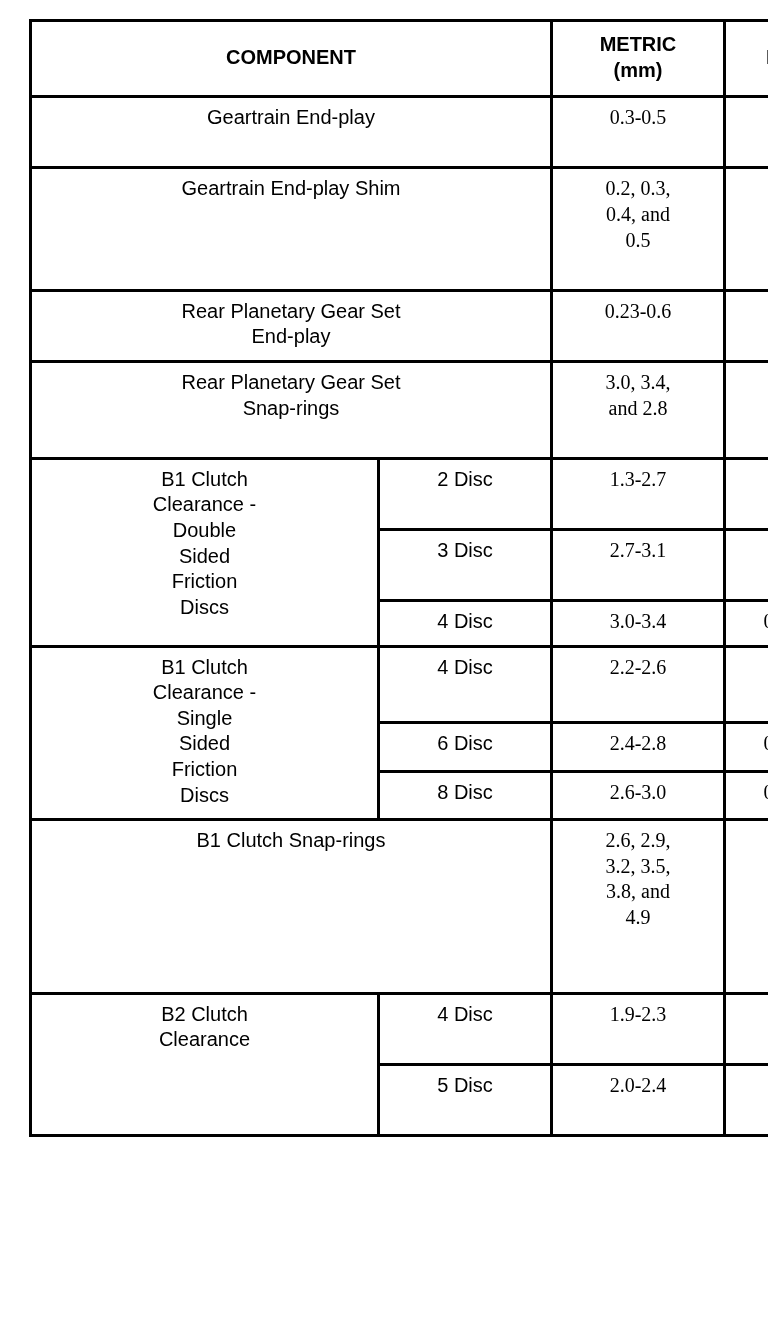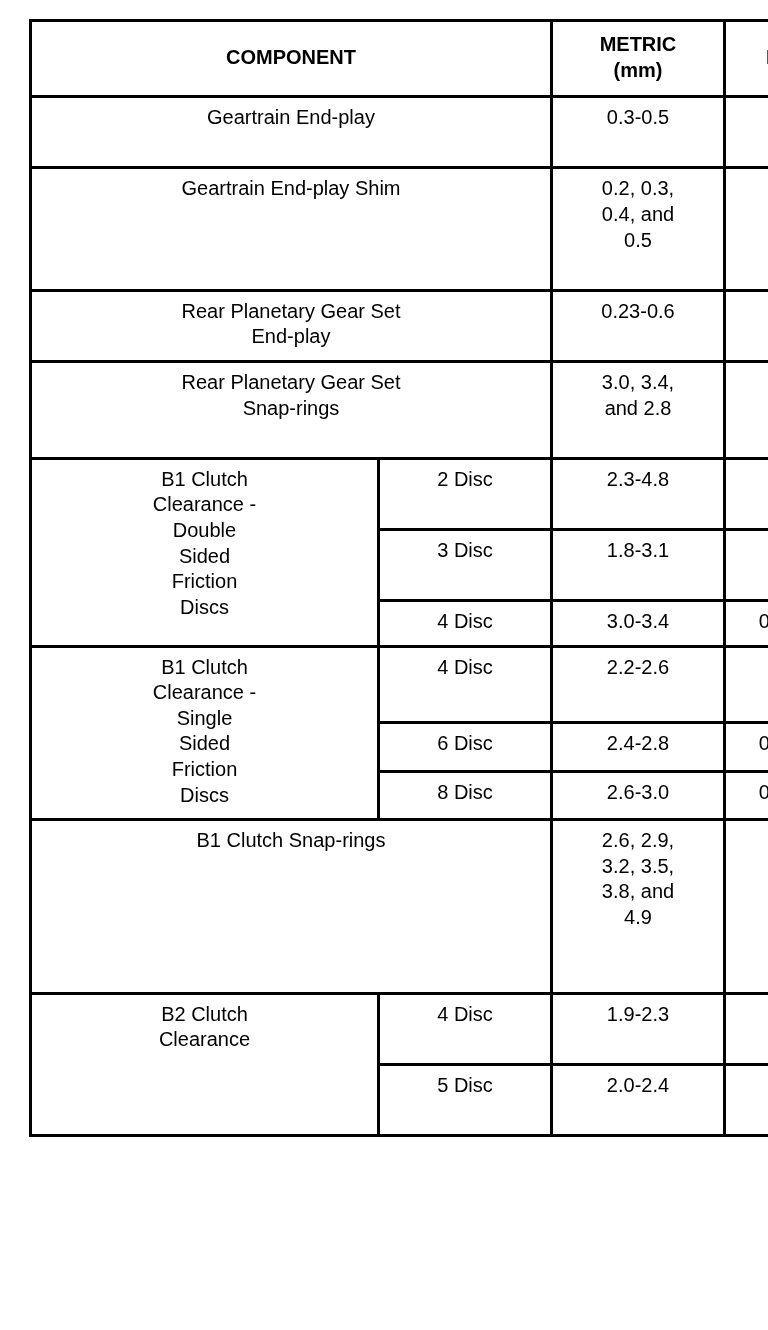--- a/index.html
+++ b/index.html
@@ -44,20 +44,21 @@
   }
   .col-comp { width: 348px; }
   .col-sub  { width: 173px; }
   .col-met  { width: 173px; }
   .col-inch { width: 174px; }
   td.comp-span, td.sub-cell {
     vertical-align: top;
   }
   td.mid {
     vertical-align: top;
+    font-family: Liberation Serif, serif;
   }
   .nowrap-break { white-space: pre-line; }
 </style>
 </head>
 <body>
 
 <div class="page">
   <table class="spec-table">
     <colgroup>
       <col class="col-comp">
@@ -112,27 +113,27 @@
       </tr>
 
       <tr>
         <td rowspan="3" class="nowrap-break comp-span">B1 Clutch
 Clearance -
 Double
 Sided
 Friction
 Discs</td>
         <td class="nowrap-break sub-cell">2 Disc</td>
-        <td class="nowrap-break mid">2.3-4.8</td>
+        <td class="nowrap-break mid">1.3-2.7</td>
         <td class="nowrap-break mid">0.091-
 0.106</td>
       </tr>
       <tr>
         <td class="nowrap-break sub-cell">3 Disc</td>
-        <td class="nowrap-break mid">1.8-3.1</td>
+        <td class="nowrap-break mid">2.7-3.1</td>
         <td class="nowrap-break mid">0.106-
 0.122</td>
       </tr>
       <tr>
         <td class="nowrap-break sub-cell">4 Disc</td>
         <td class="nowrap-break mid">3.0-3.4</td>
         <td class="nowrap-break mid">0.118-0.134</td>
       </tr>
 
       <tr>

